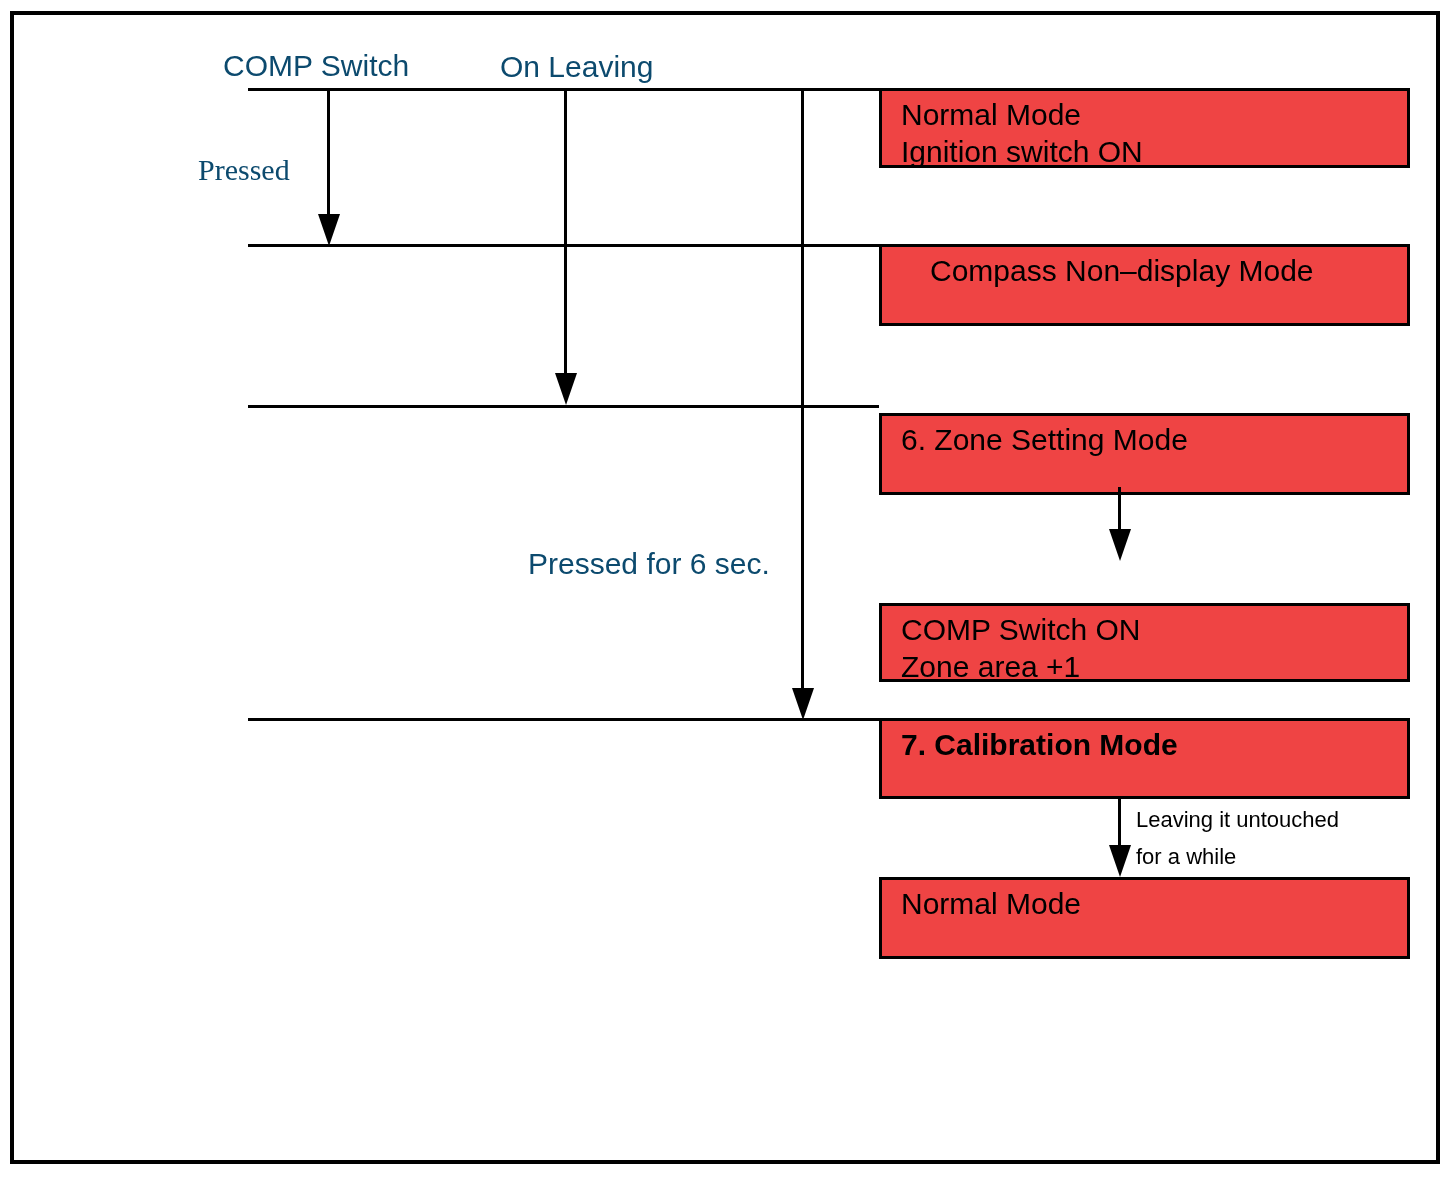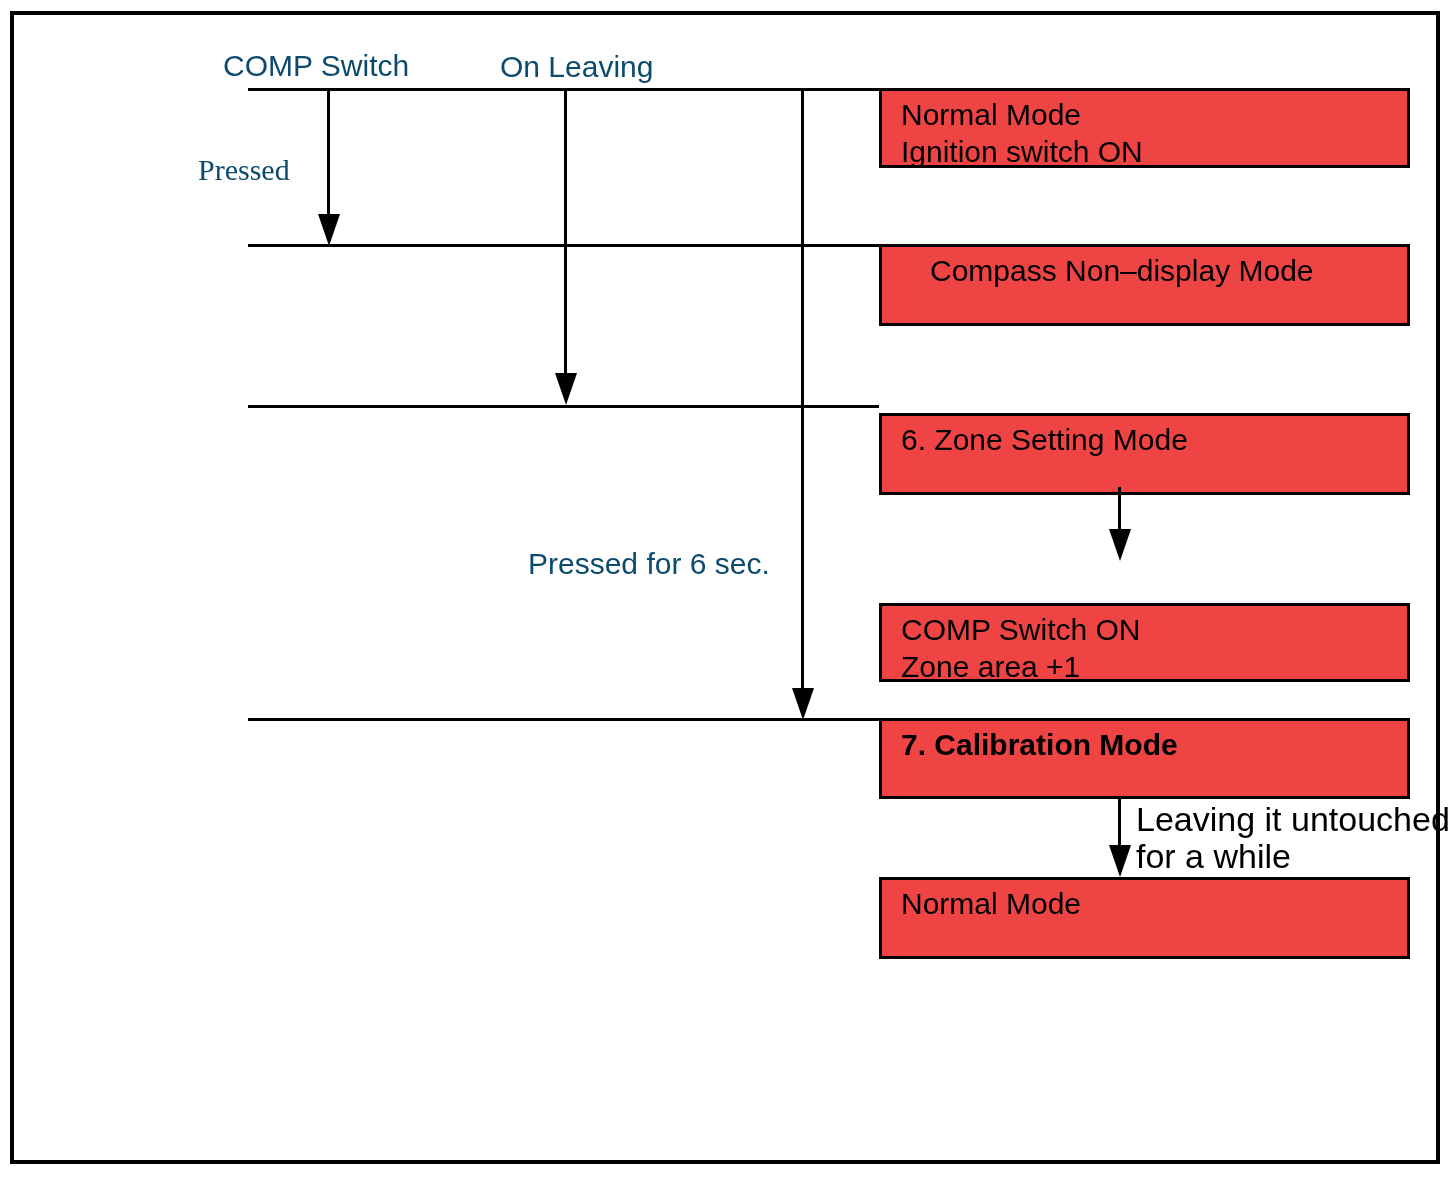--- a/index.html
+++ b/index.html
@@ -27,21 +27,21 @@
   }
   .label {
     position: absolute;
     font-size: 30px;
     line-height: 30px;
     white-space: nowrap;
     color: #0c4a6e;
   }
   .annotation {
     position: absolute;
-    font-size: 34px;
+    font-size: 22px;
     line-height: 37px;
     white-space: pre-line;
     color: #000000;
   }
   .hline {
     position: absolute;
     height: 3px;
     background: #000000;
   }
   .mode-box {

